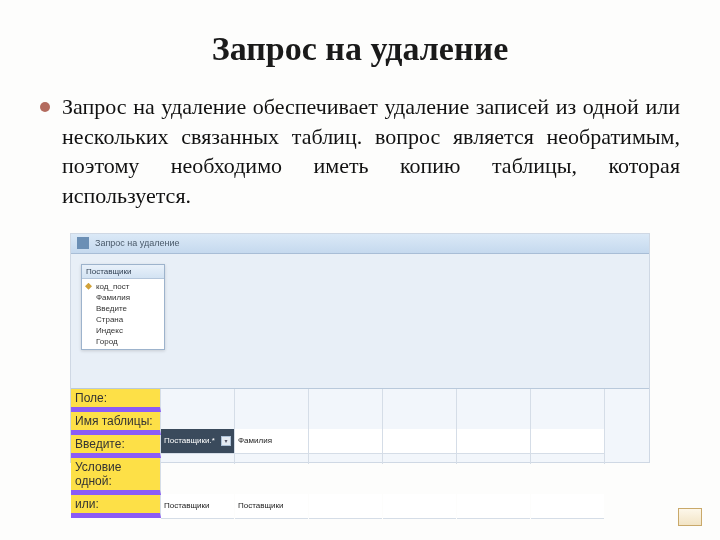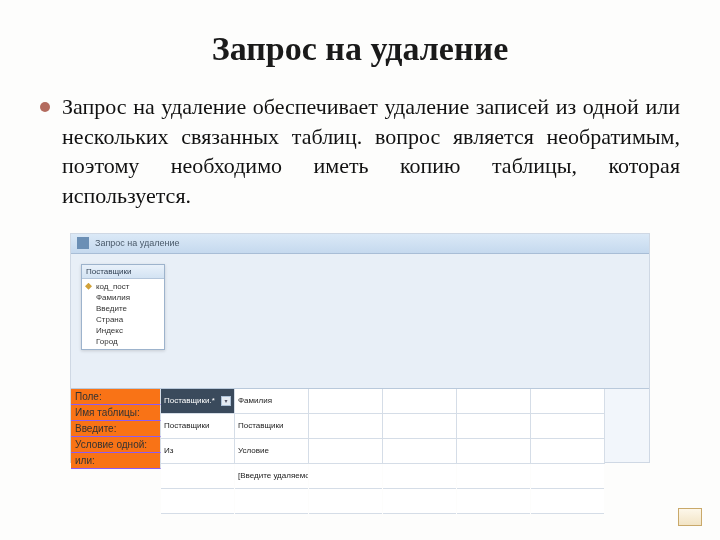--- a/index.html
+++ b/index.html
@@ -14,24 +14,24 @@
   .ss-titlebar .ic { width:12px; height:12px; background:#6b8fb5; }
   .ss-titlebar .tt { font-size:9px; color:#4a5a6a; }
   .ss-top { position:relative; height:135px; background:#e8eff7; border-bottom:1px solid #b9c9db; }
   .fieldbox { position:absolute; top:10px; left:10px; width:84px; background:#fff; border:1px solid #9db3cc; box-shadow:0 1px 3px rgba(0,0,0,.15); }
   .fieldbox-head { background:linear-gradient(#e9f1fa,#d3e3f3); border-bottom:1px solid #b4c6db; font-size:8px; padding:2px 4px; color:#2f3f52; }
   .fieldbox ul { list-style:none; padding:2px 0; }
   .fieldbox li { font-size:8px; padding:1px 4px 1px 14px; color:#333; position:relative; white-space:nowrap; }
   .fieldbox li.key::before { content:""; position:absolute; left:3px; top:2px; width:7px; height:7px; background:#d1a23a; clip-path:polygon(50% 0,100% 50%,50% 100%,0 50%); }
   .ss-bottom { height:75px; display:flex; }
   .rowhdrs { width:90px; display:flex; flex-direction:column; }
-  .rowhdrs div { flex:1; font-size:10px; color:#333; padding:2px 4px; border-bottom:1px solid #8b5cf6; border-right:1px solid #d5dde7; background:#f97316; display:flex; align-items:center; }
+  .rowhdrs div { flex:1; font-size:12px; color:#333; padding:2px 4px; border-bottom:5px solid #8b5cf6; border-right:1px solid #d5dde7; background:#fde047; display:flex; align-items:center; }
   .grid-cols { flex:1; display:flex; }
   .gcol { width:74px; display:flex; flex-direction:column; border-right:1px solid #d5dde7; }
-  .gcell { flex:1; font-size:8px; padding:12px 3px; border-bottom:1px solid #d5dde7; background:#fff; color:#222; display:flex; align-items:center; white-space:nowrap; overflow:hidden; }
+  .gcell { flex:1; font-size:8px; padding:12px 3px; border-bottom:1px solid #d5dde7; background:#fff; color:#222; display:flex; align-items:center; white-space:nowrap; overflow:hidden;margin-top:40px; }
   .gcell.sel { background:#3a4a5c; color:#fff; }
   .gcell .dd { margin-left:auto; width:10px; height:10px; background:#e4ebf3; border:1px solid #acc0d6; display:flex; align-items:center; justify-content:center; font-size:6px; color:#556; }
   .gcol.empty .gcell { background:#fff; }
   .slide::after { content:""; position:absolute; right:18px; bottom:14px; width:22px; height:16px; border:1px solid #c9a96a; background:linear-gradient(#fdf7ea,#f2e4c5); }
 </style>
 </head>
 <body>
 
 <div class="slide">
   <h1 class="title">Запрос на удаление</h1>

